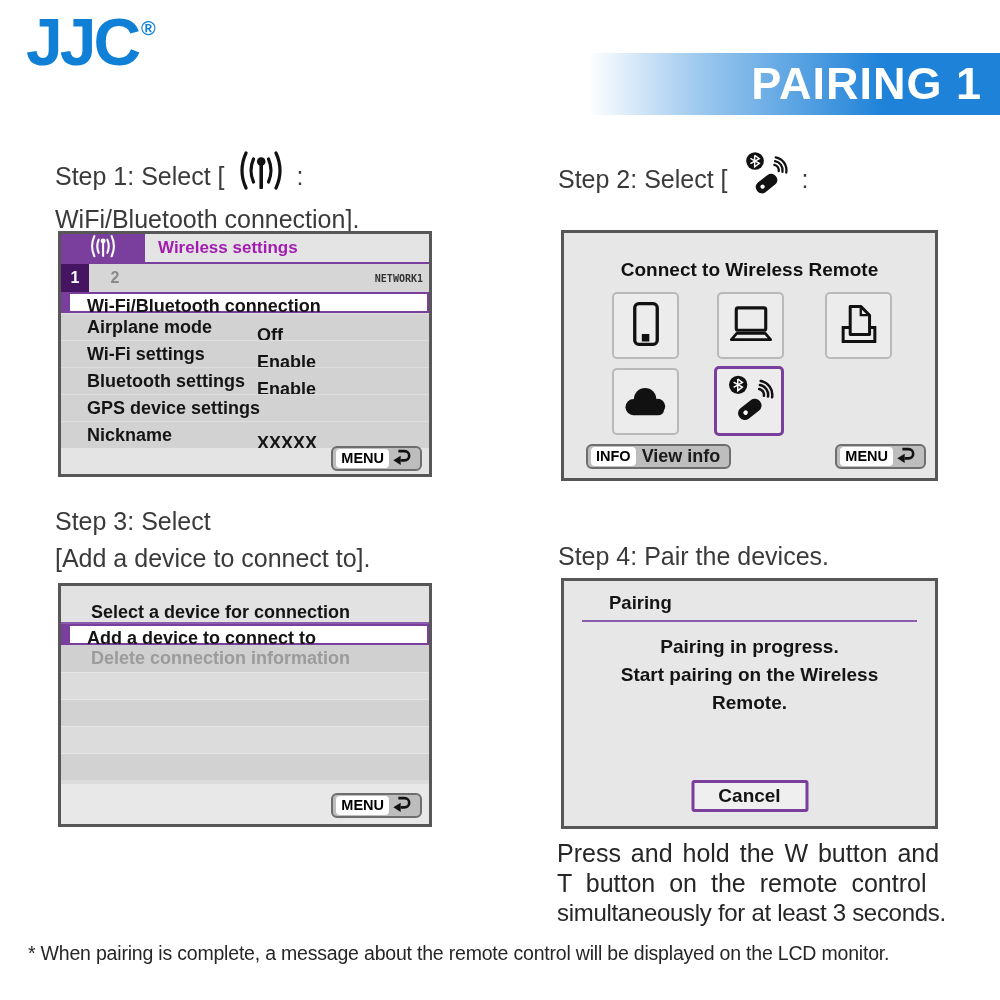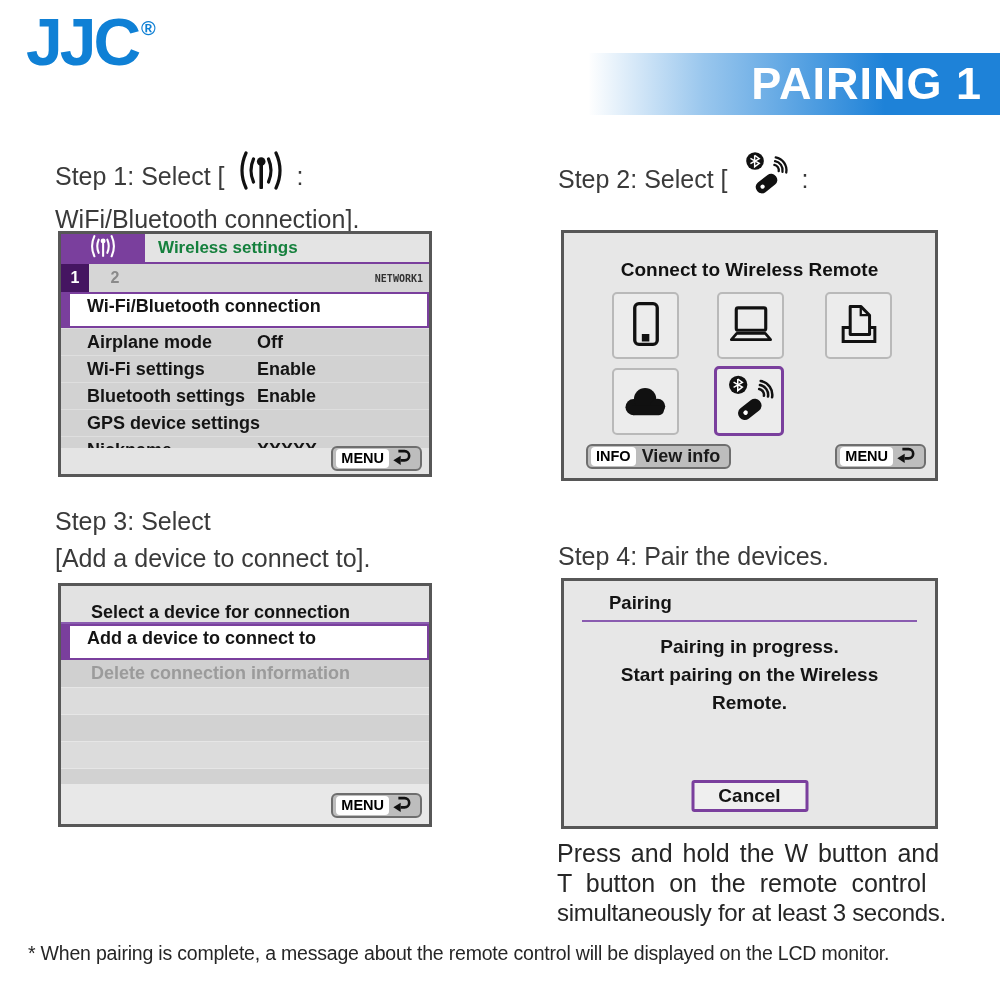--- a/index.html
+++ b/index.html
@@ -20,33 +20,33 @@
   .banner-text { color:#ffffff; font-size:45px; font-weight:800; letter-spacing:1px; }
   
   .step-heading { position:absolute; font-size:25px; color:#3a3a3a; line-height:37px; }
   .hline { display:flex; align-items:center; white-space:pre; }
   .hline svg { margin:0 6px; }
   
   .cam { position:absolute; border:3px solid #575757; background:#dcdcdc; }
   
   .ws-titlebar { height:30px; display:flex; border-bottom:2px solid #7a3f9d; }
   .ws-tab { width:84px; background:#7a3f9d; display:flex; align-items:center; justify-content:center; }
-  .ws-title { flex:1; background:#e4e4e4; font-weight:bold; font-size:17px; color:#15803d; line-height:28px; padding-left:13px; }
+  .ws-title { flex:1; background:#e4e4e4; font-weight:bold; font-size:17px; color:#a21caf; line-height:28px; padding-left:13px; }
   .ws-tabrow { height:28px; background:#d6d6d6; display:flex; font-weight:bold; }
   .num-tab { width:28px; text-align:center; line-height:28px; font-size:16px; }
   .num-tab.active { background:#451561; color:#ffffff; }
   .num-tab.idle { color:#8a8a8a; margin-left:12px; }
   .ws-spacer { flex:1; }
   .network { align-self:center; margin-right:6px; font-family:"DejaVu Sans Mono", monospace;
     font-size:10px; font-weight:bold; color:#333333; }
   .ws-row { height:27px; line-height:26px; font-size:18px; font-weight:bold; color:#141414;
     background:#d2d2d2; border-top:1px solid #dedede; position:relative; }
   .ws-row .lbl { margin-left:26px; }
-  .ws-row .val { position:absolute; left:196px; top:0; }
-  .ws-row.sel { height:36px; background:#ffffff; border:2px solid #7a3f9d; border-left:9px solid #7a3f9d; line-height:24px; }
+  .ws-row .val { position:absolute; left:196px; top:8px; }
+  .ws-row.sel { height:21px; background:#ffffff; border:2px solid #7a3f9d; border-left:9px solid #7a3f9d; line-height:24px; }
   .ws-row.sel .lbl { margin-left:17px; }
   .ws-bottom { position:absolute; left:0; right:0; bottom:0; height:26px; background:#e4e4e4; }
   
   .pill { display:inline-flex; align-items:center; background:#bdbdbd;
     border:2px solid #6e6e6e; border-radius:6px; height:25px; padding:0 3px; }
   .pill .white-chip { background:#ffffff; border-radius:4px; font-weight:bold; font-size:14.5px;
     color:#000; padding:1px 5px; line-height:17px; }
   .pill .gray-lbl { font-size:18px; font-weight:bold; color:#1a1a1a; padding:0 6px; }
   .pill svg { margin:0 3px; }
   

